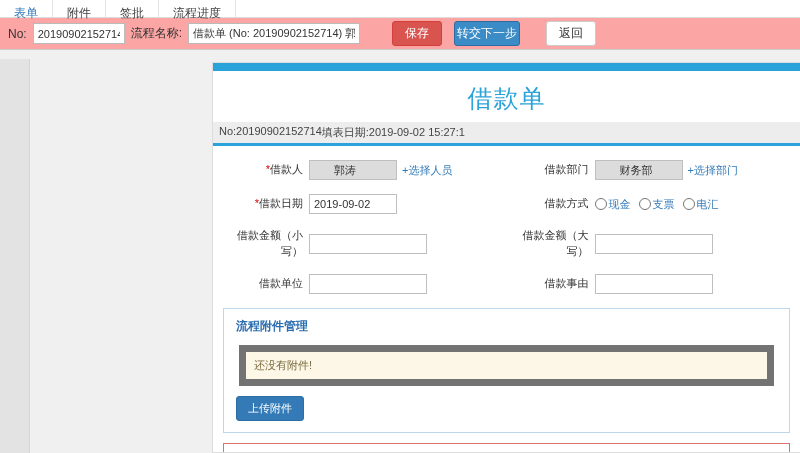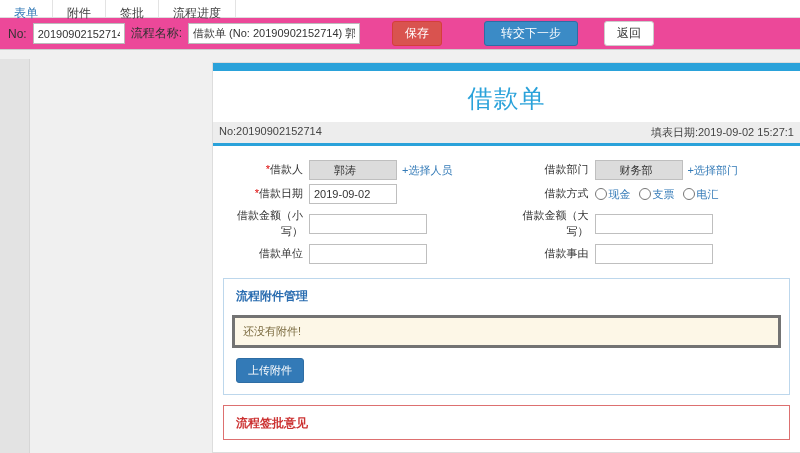--- a/index.html
+++ b/index.html
@@ -6,64 +6,64 @@
   html,body { width:800px; height:453px; overflow:hidden;
     font-family:"Liberation Sans","DejaVu Sans",sans-serif; background:#f0f0f0; }
 
   
   .tabbar { display:flex; background:#fff; border-bottom:1px solid #ddd; height:18px; }
   .tab { padding:5px 14px; font-size:12px; color:#444; border-right:1px solid #e3e3e3;
          cursor:pointer; white-space:nowrap; }
   .tab.active { color:#337ab7; }
 
   
-  .toolbar { display:flex; align-items:center; gap:6px; background:#ec4899;
+  .toolbar { display:flex; align-items:center; gap:6px; background:#fca5a5;
              border-bottom:1px solid #ccc; height:32px; padding:0 8px; }
   .lbl { font-size:12px; color:#333; white-space:nowrap; }
   .inp { height:21px; border:1px solid #bbb; font-size:11px; padding:0 4px;
          font-family:inherit; color:#333; background:#fff; }
   .no-inp { width:92px; }
   .name-inp { width:172px; }
   .btn { font-size:12px; padding:3px 12px; border-radius:3px; cursor:pointer;
          font-family:inherit; white-space:nowrap; }
   .btn.save { background:#d9534f; border:1px solid #d43f3a; color:#fff; margin-left:26px; }
-  .btn.next { background:#3b8bc6; border:1px solid #2e6da4; color:#fff; margin-left:36px; padding:3px 16px; }
+  .btn.next { background:#3b8bc6; border:1px solid #2e6da4; color:#fff; margin-left:6px; padding:3px 2px; }
   .btn.back { background:#fff; border:1px solid #ccc; color:#333; margin-left:20px; }
 
   
   .workspace { position:absolute; top:59px; left:0; right:0; bottom:0; background:#f0f0f0; }
   .left-strip { position:absolute; left:0; top:0; bottom:0; width:30px;
                 background:#e3e3e3; border-right:1px solid #d6d6d6; }
   .panel { position:absolute; left:212px; top:3px; right:0; bottom:0;
            background:#fff; border:1px solid #ddd; border-right:none; overflow:hidden; }
   .panel-topbar { height:8px; background:#2aa2da; }
   .form-title { text-align:center; color:#2aa2da; font-size:25px; padding:11px 0 7px; letter-spacing:1px; }
-  .meta { display:flex; justify-content:space-between; background:#ededed;
+  .meta { display:flex; background:#ededed;
           padding:3px 6px; font-size:11px; color:#444; white-space:nowrap; overflow:hidden; }
   .blue-divider { height:3px; background:#2aa2da; }
 
   
   .fgrid { display:grid; grid-template-columns:88px minmax(0,1fr) 90px minmax(0,1fr);
-           row-gap:4px; padding:14px 10px 12px 8px; align-items:center; font-size:11px; }
+           row-gap:14px; padding:14px 10px 12px 8px; align-items:center; font-size:11px; }
   .flabel { text-align:right; padding-right:6px; color:#333; line-height:1.45; }
   .req { color:#d00; }
   .fval { display:flex; align-items:center; }
   .f-inp { height:20px; border:1px solid #bfbfbf; font-size:11px; padding:0 4px;
            font-family:inherit; color:#333; background:#fff; }
   .f-inp.ro { background:#dcdcdc; }
   .w-sm { width:88px;padding-left:24px; } .w-md { width:88px; } .w-lg { width:118px; }
   .flink { color:#337ab7; text-decoration:none; margin-left:5px; font-size:11px; cursor:pointer; }
   .radio { display:inline-flex; align-items:center; gap:2px; color:#337ab7;
            margin-right:8px; cursor:pointer; }
   .radio input { width:12px; height:12px; margin:0; }
 
   
   .attach-box { margin:2px 10px 10px; border:1px solid #bdd7ec; background:#fff; }
   .attach-title { color:#2a6db0; font-weight:bold; font-size:12px; padding:9px 12px 7px; }
-  .attach-empty { margin:3px 8px 8px; background:#fdf7e7; border:3px solid #737373;
+  .attach-empty { margin:3px 15px 8px; background:#fdf7e7; border:7px solid #737373;
                   padding:6px 8px; font-size:11px; color:#7a6a3f; }
   .btn.upload { background:#337ab7; border:1px solid #2e6da4; color:#fff;
                 font-size:11px; padding:4px 11px; margin:2px 12px 11px; }
 
   
   .approve-box { margin:0 10px 0; border:1px solid #dd7070; background:#fff; }
   .approve-title { color:#cc3333; font-weight:bold; font-size:12px; padding:9px 12px 7px; }
 </style>
 </head>
 <body>

